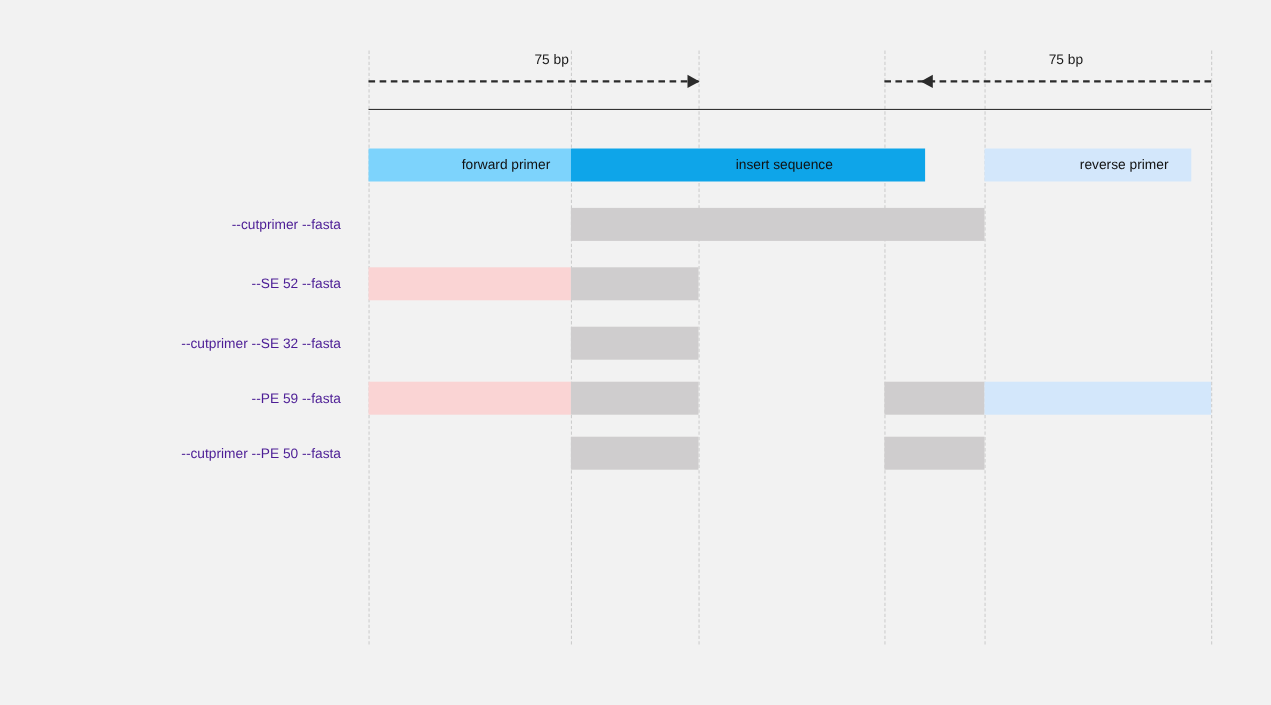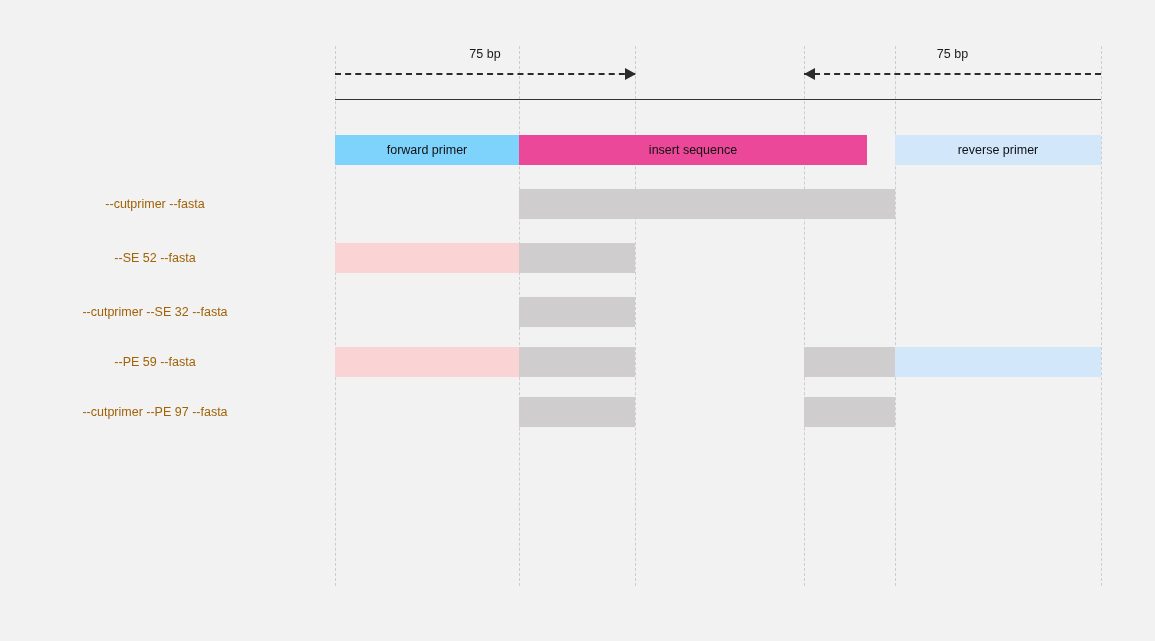--- a/index.html
+++ b/index.html
@@ -1,15 +1,15 @@
 <!DOCTYPE html>
 <html><head>
 <meta charset="utf-8">
 <style>
-  * { box-sizing: border-box; }
+  * { box-sizing: border-box; padding-left: 33px; }
   html, body {
     margin: 0; padding: 0;
     background: #f2f2f2;
     font-family: "Liberation Sans", sans-serif;
   }
   #stage {
     position: relative;
     width: 1155px;
     height: 641px;
     background: #f2f2f2;
@@ -70,23 +70,23 @@
     justify-content: center;
     font-size: 12.5px;
     color: #111111;
     white-space: nowrap;
   }
 
   
   .rowlabel {
     position: absolute;
     right: 0;
-    text-align: center;
+    text-align: right;
     font-size: 12.5px;
-    color: #a16207;
+    color: #4c1d95;
     white-space: nowrap;
     transform: translateY(-50%);
   }
 </style>
 </head>
 <body>
 
 <div id="stage">
   <div id="gridlines-layer">
       <div class="gridline" style="left: 335px;"></div>
@@ -104,37 +104,37 @@
       <div class="arrowhead left" style="top: 68px; left: 804px;"></div>
       <div class="dimlabel" style="left: 952.5px; top: 47px;">75 bp</div>
     </div>
   <div id="backbone-layer">
       <div class="backbone" style="left: 335px; width: 766px; top: 99px;"></div>
     </div>
   <div id="legend-layer">
       <div class="bar" style="left: 335px; width: 184px; top: 135px; background: #7dd3fc;">
         <span>forward primer</span>
       </div>
-      <div class="bar" style="left: 519px; width: 348px; top: 135px; background: #ec4899;">
+      <div class="bar" style="left: 519px; width: 322px; top: 135px; background: #0ea5e9;">
         <span>insert sequence</span>
       </div>
-      <div class="bar" style="left: 895px; width: 206px; top: 135px; background: rgb(211, 231, 251);">
+      <div class="bar" style="left: 895px; width: 188px; top: 135px; background: rgb(211, 231, 251);">
         <span>reverse primer</span>
       </div>
     </div>
   <div id="rows-layer">
       <div class="rowlabel" style="top: 204px; width: 310px; left: 0px;">--cutprimer --fasta</div>
       <div class="bar" style="left: 519px; width: 376px; top: 189px; background: rgb(207, 205, 206);"></div>
       <div class="rowlabel" style="top: 258px; width: 310px; left: 0px;">--SE 52 --fasta</div>
       <div class="bar" style="left: 335px; width: 184px; top: 243px; background: rgb(250, 212, 212);"></div>
       <div class="bar" style="left: 519px; width: 116px; top: 243px; background: rgb(207, 205, 206);"></div>
       <div class="rowlabel" style="top: 312px; width: 310px; left: 0px;">--cutprimer --SE 32 --fasta</div>
       <div class="bar" style="left: 519px; width: 116px; top: 297px; background: rgb(207, 205, 206);"></div>
       <div class="rowlabel" style="top: 362px; width: 310px; left: 0px;">--PE 59 --fasta</div>
       <div class="bar" style="left: 335px; width: 184px; top: 347px; background: rgb(250, 212, 212);"></div>
       <div class="bar" style="left: 519px; width: 116px; top: 347px; background: rgb(207, 205, 206);"></div>
       <div class="bar" style="left: 804px; width: 91px; top: 347px; background: rgb(207, 205, 206);"></div>
       <div class="bar" style="left: 895px; width: 206px; top: 347px; background: rgb(211, 231, 251);"></div>
-      <div class="rowlabel" style="top: 412px; width: 310px; left: 0px;">--cutprimer --PE 97 --fasta</div>
+      <div class="rowlabel" style="top: 412px; width: 310px; left: 0px;">--cutprimer --PE 50 --fasta</div>
       <div class="bar" style="left: 519px; width: 116px; top: 397px; background: rgb(207, 205, 206);"></div>
       <div class="bar" style="left: 804px; width: 91px; top: 397px; background: rgb(207, 205, 206);"></div>
     </div>
 </div>
 
 </body></html>

